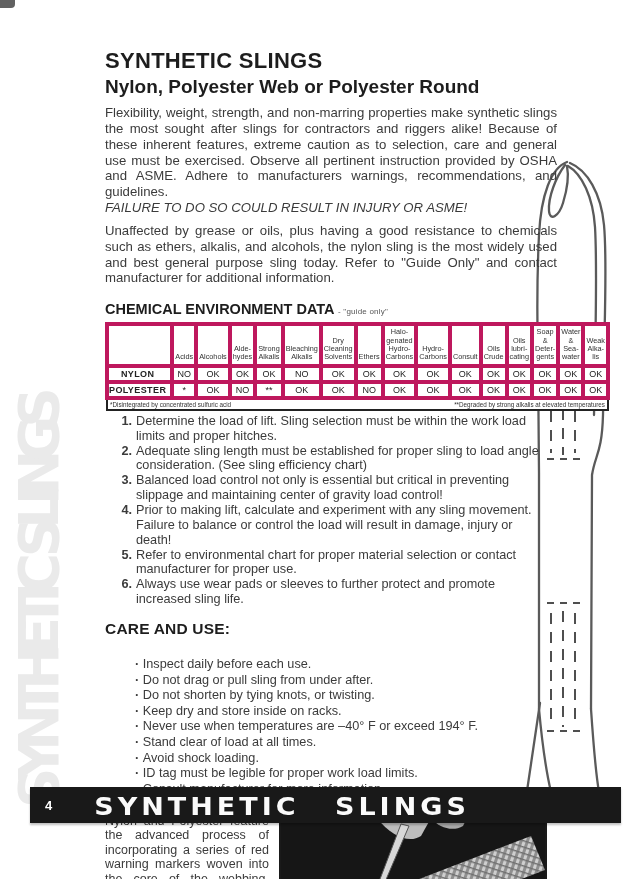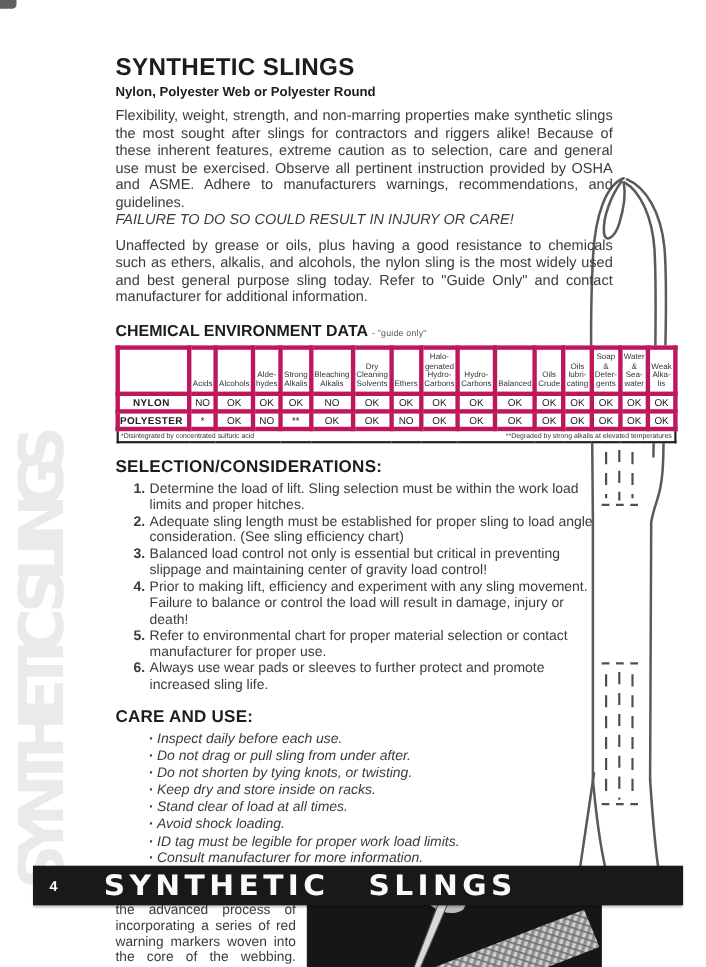--- a/index.html
+++ b/index.html
@@ -20,21 +20,21 @@
     color:#eaeaea; white-space:nowrap; z-index:0; user-select:none;
     font-family:"DejaVu Sans","Liberation Sans",sans-serif;
   }
 
   
   .sling-art { position:absolute; left:523px; top:153px; width:96px; height:642px; z-index:1; }
 
   .content { position:absolute; left:105px; top:48px; width:452px; z-index:2; }
 
   h1.title { font-size:22px; font-weight:bold; color:#1d1d1d; letter-spacing:.3px; }
-  h2.subtitle { font-size:12px; font-weight:bold; color:#1d1d1d; margin-top:2px; }
+  h2.subtitle { font-size:19px; font-weight:bold; color:#1d1d1d; margin-top:2px; }
 
   p.body { margin-top:7px; font-size:13.2px; line-height:1.2; text-align:justify; color:#3b3b3b; }
   .warning-line { font-style:italic; font-size:13.2px; line-height:1.2; color:#3b3b3b; }
 
   .chem-heading { margin-top:15px; font-size:14.5px; font-weight:bold; color:#1d1d1d; }
   .chem-heading .note { font-size:8px; font-weight:normal; color:#555; letter-spacing:.2px; }
 
   table.chem { border-collapse:collapse; width:472px; margin-top:5px; background:#fff; table-layout:auto; }
   table.chem th, table.chem td { border:4px solid #be185d; }
   table.chem { border:2px solid #222; }
@@ -44,21 +44,21 @@
   .fnrow { display:flex; justify-content:space-between; font-size:6.3px; color:#333; padding:1px 2px; }
   table.chem td.fncell { border:1px solid #4a4a4a; }
 
   .section-heading { margin-top:13px; font-size:15.5px; font-weight:bold; color:#1d1d1d; letter-spacing:.2px; }
 
   .num-list { margin-top:3px; margin-left:14px; }
   .num-item { display:flex; font-size:12.7px; line-height:1.17; color:#3b3b3b; }
   .num-item .num { width:17px; text-align:right; padding-right:4px; font-weight:bold; flex:none; }
   .num-item .txt { flex:1; max-width:408px; }
 
-  .bullet-list { margin-top:3px; margin-left:30px;font-style:italic; }
+  .bullet-list { margin-top:19px; margin-left:30px; }
   .bullet-item { font-size:12.7px; line-height:1.23; color:#3b3b3b; }
   .bullet-item::before { content:"· "; font-weight:bold; }
 
   .bottom-row { display:flex; margin-top:16px; gap:10px; }
   .feature-text { width:164px; font-size:12.5px; line-height:1.17; text-align:justify; color:#3b3b3b; }
   .photo-frame { width:268px; height:138px; border:2px solid #1a1a1a; background:#111; flex:none; margin-top:2px; }
 
   .footer-bar {
     position:absolute; left:30px; top:787px; width:591px; height:36px;
     background:#191919; z-index:3; display:flex; align-items:center;
@@ -110,21 +110,21 @@
       <path d="M24,578 L60,578" stroke-dasharray="7,6"></path>
     </g>
   </svg>
 
   <div class="content">
 
     <h1 class="title">SYNTHETIC SLINGS</h1>
     <h2 class="subtitle">Nylon, Polyester Web or Polyester Round</h2>
 
     <p class="body">Flexibility, weight, strength, and non-marring properties make synthetic slings the most sought after slings for contractors and riggers alike! Because of these inherent features, extreme caution as to selection, care and general use must be exercised. Observe all pertinent instruction provided by OSHA and ASME. Adhere to manufacturers warnings, recommendations, and guidelines.</p>
-    <div class="warning-line">FAILURE TO DO SO COULD RESULT IN INJURY OR CARE!</div>
+    <div class="warning-line">FAILURE TO DO SO COULD RESULT IN INJURY OR ASME!</div>
 
     <p class="body">Unaffected by grease or oils, plus having a good resistance to chemicals such as ethers, alkalis, and alcohols, the nylon sling is the most widely used and best general purpose sling today.  Refer to "Guide Only" and contact manufacturer for additional information.</p>
 
     <div class="chem-heading">
       <span>CHEMICAL ENVIRONMENT DATA</span>
       <span class="note">- "guide only"</span>
     </div>
 
     <table class="chem">
       <tbody>
@@ -141,21 +141,21 @@
         <th>Dry
 Cleaning
 Solvents</th>
         <th>Ethers</th>
         <th>Halo-
 genated
 Hydro-
 Carbons</th>
         <th>Hydro-
 Carbons</th>
-        <th>Balanced</th>
+        <th>Consult</th>
         <th>Oils
 Crude</th>
         <th>Oils
 lubri-
 cating</th>
         <th>Soap &amp;
 Deter-
 gents</th>
         <th>Water &amp;
 Sea-
@@ -204,54 +204,54 @@
         <td class="fncell" colspan="16">
           <div class="fnrow">
             <span>*Disintegrated by concentrated sulfuric acid</span>
             <span>**Degraded by strong alkalis at elevated temperatures</span>
           </div>
         </td>
       </tr>
     </tbody>
       </table>
 
-    <div class="section-heading">SELECTION/CONSIDERATIONS:</div>
     <div class="num-list">
       <div class="num-item">
         <span class="num">1.</span>
         <span class="txt">Determine the load of lift.  Sling selection must be within the work load limits and proper hitches.</span>
       </div>
       <div class="num-item">
         <span class="num">2.</span>
         <span class="txt">Adequate sling length must be established for proper sling to load angle consideration.  (See sling efficiency chart)</span>
       </div>
       <div class="num-item">
         <span class="num">3.</span>
         <span class="txt">Balanced load control not only is essential but critical in preventing slippage and maintaining center of gravity load control!</span>
       </div>
       <div class="num-item">
         <span class="num">4.</span>
-        <span class="txt">Prior to making lift, efficiency and experiment with any sling movement. Failure to balance or control the load will result in damage, injury or death!</span>
+        <span class="txt">Prior to making lift, calculate and experiment with any sling movement. Failure to balance or control the load will result in damage, injury or death!</span>
       </div>
       <div class="num-item">
         <span class="num">5.</span>
         <span class="txt">Refer to environmental chart for proper material selection or contact manufacturer for proper use.</span>
       </div>
       <div class="num-item">
         <span class="num">6.</span>
         <span class="txt">Always use wear pads or sleeves to further protect and promote increased sling life.</span>
       </div>
     </div>
 
     <div class="section-heading">CARE AND USE:</div>
     <div class="bullet-list">
       <div class="bullet-item">Inspect daily before each use.</div>
       <div class="bullet-item">Do not drag or pull sling from under after.</div>
       <div class="bullet-item">Do not shorten by tying knots, or twisting.</div>
       <div class="bullet-item">Keep dry and store inside on racks.</div>
+      <div class="bullet-item">Never use when temperatures are –40° F or exceed 194° F.</div>
       <div class="bullet-item">Stand clear of load at all times.</div>
       <div class="bullet-item">Avoid shock loading.</div>
       <div class="bullet-item">ID tag must be legible for proper work load limits.</div>
       <div class="bullet-item">Consult manufacturer for more information.</div>
     </div>
 
     <div class="bottom-row">
       <div class="feature-text">Nylon and Polyester feature the advanced process of incorporating a series of red warning markers woven into the core of the webbing.  When the sling body or eyes become worn, cut or damaged the red yarn becomes exposed and affords the user the opportunity to remove the sling from service.</div>
 
       <div class="photo-frame">

